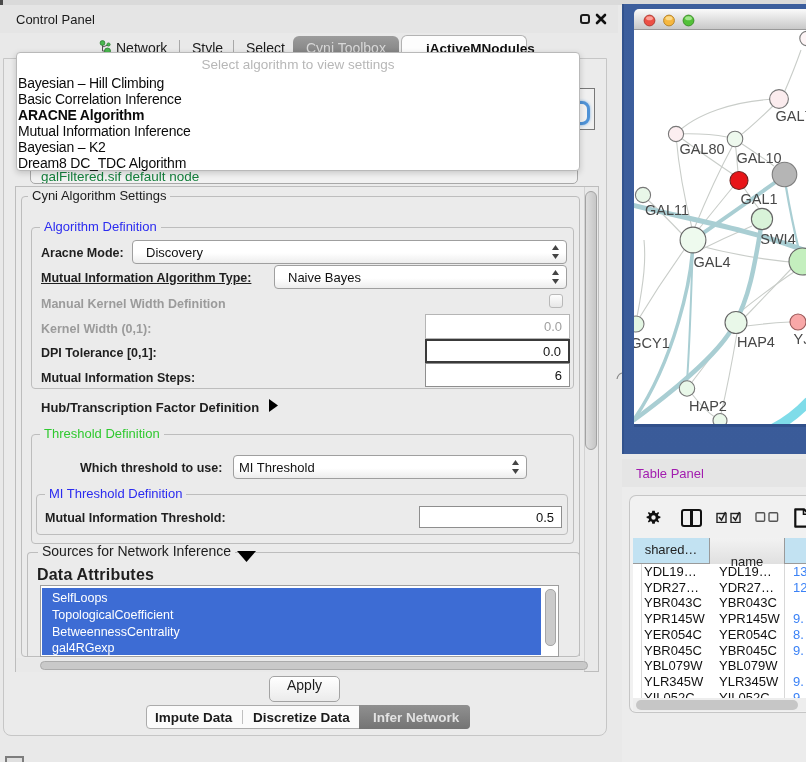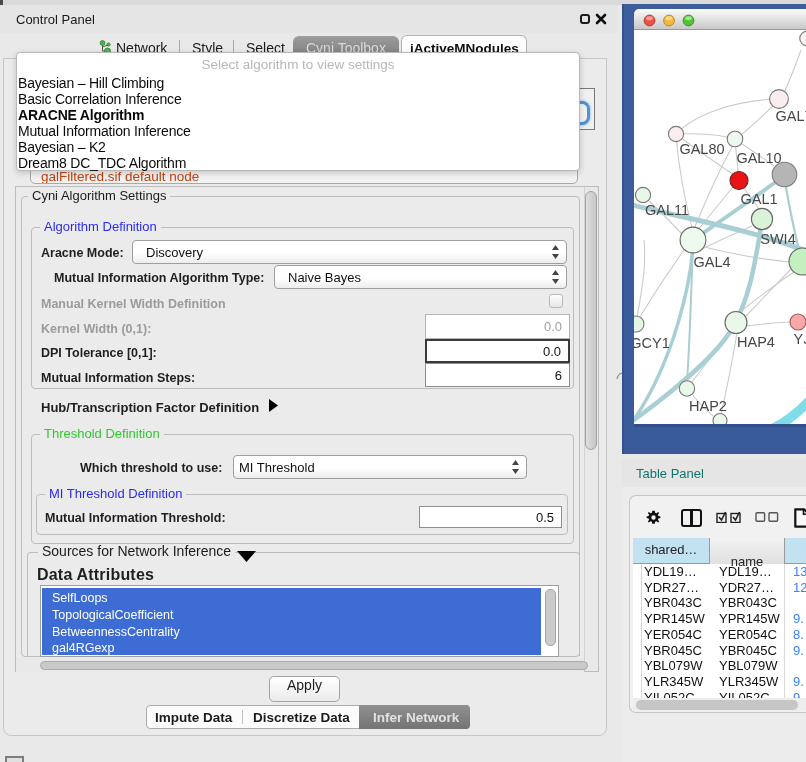--- a/index.html
+++ b/index.html
@@ -38,26 +38,26 @@
   <circle cx="3.5" cy="3" r="2.4" fill="#49b84e" stroke="#2c7d30" stroke-width="0.8"></circle>
   <circle cx="8.5" cy="11" r="3" fill="#49b84e" stroke="#2c7d30" stroke-width="0.8"></circle>
   <circle cx="9.5" cy="4.5" r="1.6" fill="#49b84e" stroke="#2c7d30" stroke-width="0.8"></circle>
 </svg>
 <div class="abs" style="left:116px;top:40px;font-size:14px;color:#1b1b1b;">Network</div>
 <div class="abs" style="left:179px;top:40px;width:1px;height:13px;background:#a8a8a8;"></div>
 <div class="abs" style="left:192px;top:40px;font-size:14px;color:#1b1b1b;">Style</div>
 <div class="abs" style="left:233px;top:40px;width:1px;height:13px;background:#a8a8a8;"></div>
 <div class="abs" style="left:246px;top:40px;font-size:14px;color:#1b1b1b;text-align:right;">Select</div>
 <div class="abs" style="left:306px;top:40px;font-size:14px;color:#d8d8d8;">Cyni Toolbox</div>
-<div class="abs" style="left:410px;top:41px;font-size:13.5px;font-weight:bold;color:#111;">jActiveMNodules</div>
+<div class="abs" style="left:426px;top:41px;font-size:13.5px;font-weight:bold;color:#111;">jActiveMNodules</div>
 
 <div class="abs" style="left:3px;top:58px;width:604px;height:678px;background:#ebebeb;border:1px solid #c6c6c6;border-radius:0 0 8px 8px;"></div>
 
 <div class="abs" style="left:30px;top:156px;width:548px;height:28px;border:1px solid #a8a8a8;border-radius:5px;background:#f1f1f1;overflow:hidden;">
-  <div style="position:absolute;left:10px;top:12px;font-size:13.5px;color:#c2410c;">galFiltered.sif default node</div>
+  <div style="position:absolute;left:10px;top:12px;font-size:13.5px;color:#15803d;">galFiltered.sif default node</div>
 </div>
 
 <div class="abs" style="left:15px;top:186px;width:584px;height:486px;border:1px solid #bdbdbd;background:#ebebeb;"></div>
 
 <div class="abs" style="left:584px;top:187px;width:14px;height:484px;background:#e9e9e9;border-left:1px solid #d2d2d2;"></div>
 <div class="abs" style="left:585px;top:191px;width:12px;height:259px;background:linear-gradient(90deg,#dedede,#c6c6c6);border:1px solid #a2a2a2;border-radius:6px;"></div>
 
 <div class="group" style="left:21px;top:196px;width:559px;height:461px;border-radius:4px;"></div>
 <div class="gtitle" style="left:28px;top:189px;color:#1c1c1c;">Cyni Algorithm Settings</div>
 
@@ -66,21 +66,21 @@
 
 <div class="lbl abs" style="left:41px;top:246px;">Aracne Mode:</div>
 <div class="combo" style="left:132px;top:240px;width:435px;height:24px;">
     <span style="margin-left:13px;">Discovery</span>
   <svg class="arr" viewBox="0 0 9 14">
       <path d="M4.5 0 L8 5 L1 5 Z" fill="#444"></path>
       <path d="M4.5 14 L8 9 L1 9 Z" fill="#444"></path>
     </svg>
   </div>
 
-<div class="lbl abs" style="left:54px;top:271px;">Mutual Information Algorithm Type:</div>
+<div class="lbl abs" style="left:41px;top:271px;text-decoration:underline;">Mutual Information Algorithm Type:</div>
 <div class="combo" style="left:274px;top:265px;width:293px;height:24px;">
     <span style="margin-left:13px;">Naive Bayes</span>
   <svg class="arr" viewBox="0 0 9 14">
       <path d="M4.5 0 L8 5 L1 5 Z" fill="#444"></path>
       <path d="M4.5 14 L8 9 L1 9 Z" fill="#444"></path>
     </svg>
   </div>
 
 <div class="lbl abs gray" style="left:41px;top:297px;">Manual Kernel Width Definition</div>
 <div class="abs" style="left:549px;top:294px;width:14px;height:14px;border:1px solid #b9b9b9;border-radius:3px;background:linear-gradient(#fdfdfd,#e7e7e7);"></div>
@@ -243,21 +243,21 @@
     <text x="74" y="381">HAP2</text>
   </g>
 </svg>
 </div>
 
 <svg class="abs" style="left:616px;top:372px;" width="7" height="8" viewBox="0 0 7 8">
     <path d="M1 7 Q2 2 6 1" stroke="#8a8a8a" stroke-width="1.2" fill="none"></path>
   </svg>
 
 <div class="abs" style="left:622px;top:459px;width:184px;height:28px;background:#e5e5e5;"></div>
-<div class="abs" style="left:636px;top:466px;font-size:13px;color:#0f766e;">Table Panel</div>
+<div class="abs" style="left:636px;top:466px;font-size:13px;color:#a21caf;">Table Panel</div>
 <div class="abs" style="left:622px;top:487px;width:184px;height:275px;background:#ececec;"></div>
 
 <div class="abs" style="left:629px;top:495px;width:177px;height:218px;background:#f1f1f1;border:1px solid #c6c6c6;border-radius:7px 0 0 7px;border-right:none;"></div>
 
 <svg class="abs" style="left:646px;top:510px;" width="15" height="15" viewBox="0 0 24 24">
   <path fill="#111" d="M12 8.5 A3.5 3.5 0 1 0 12 15.5 A3.5 3.5 0 1 0 12 8.5 M12 1 L14 1 L14.6 4.2 L16.8 5.1 L19.5 3.2 L21 4.8 L19 7.4 L19.9 9.6 L23 10.2 L23 12.8 L19.9 13.4 L19 15.6 L21 18.2 L19.5 19.8 L16.8 17.9 L14.6 18.8 L14 22 L10 22 L9.4 18.8 L7.2 17.9 L4.5 19.8 L3 18.2 L5 15.6 L4.1 13.4 L1 12.8 L1 10.2 L4.1 9.6 L5 7.4 L3 4.8 L4.5 3.2 L7.2 5.1 L9.4 4.2 L10 1 Z" fill-rule="evenodd"></path>
 </svg>
 <div class="abs" style="left:681px;top:509px;width:21px;height:18px;border:2.6px solid #111;border-radius:3px;"></div>
 <div class="abs" style="left:690px;top:509px;width:2.6px;height:18px;background:#111;"></div>
 <svg class="abs" style="left:716px;top:511px;" width="26" height="12" viewBox="0 0 26 12">

